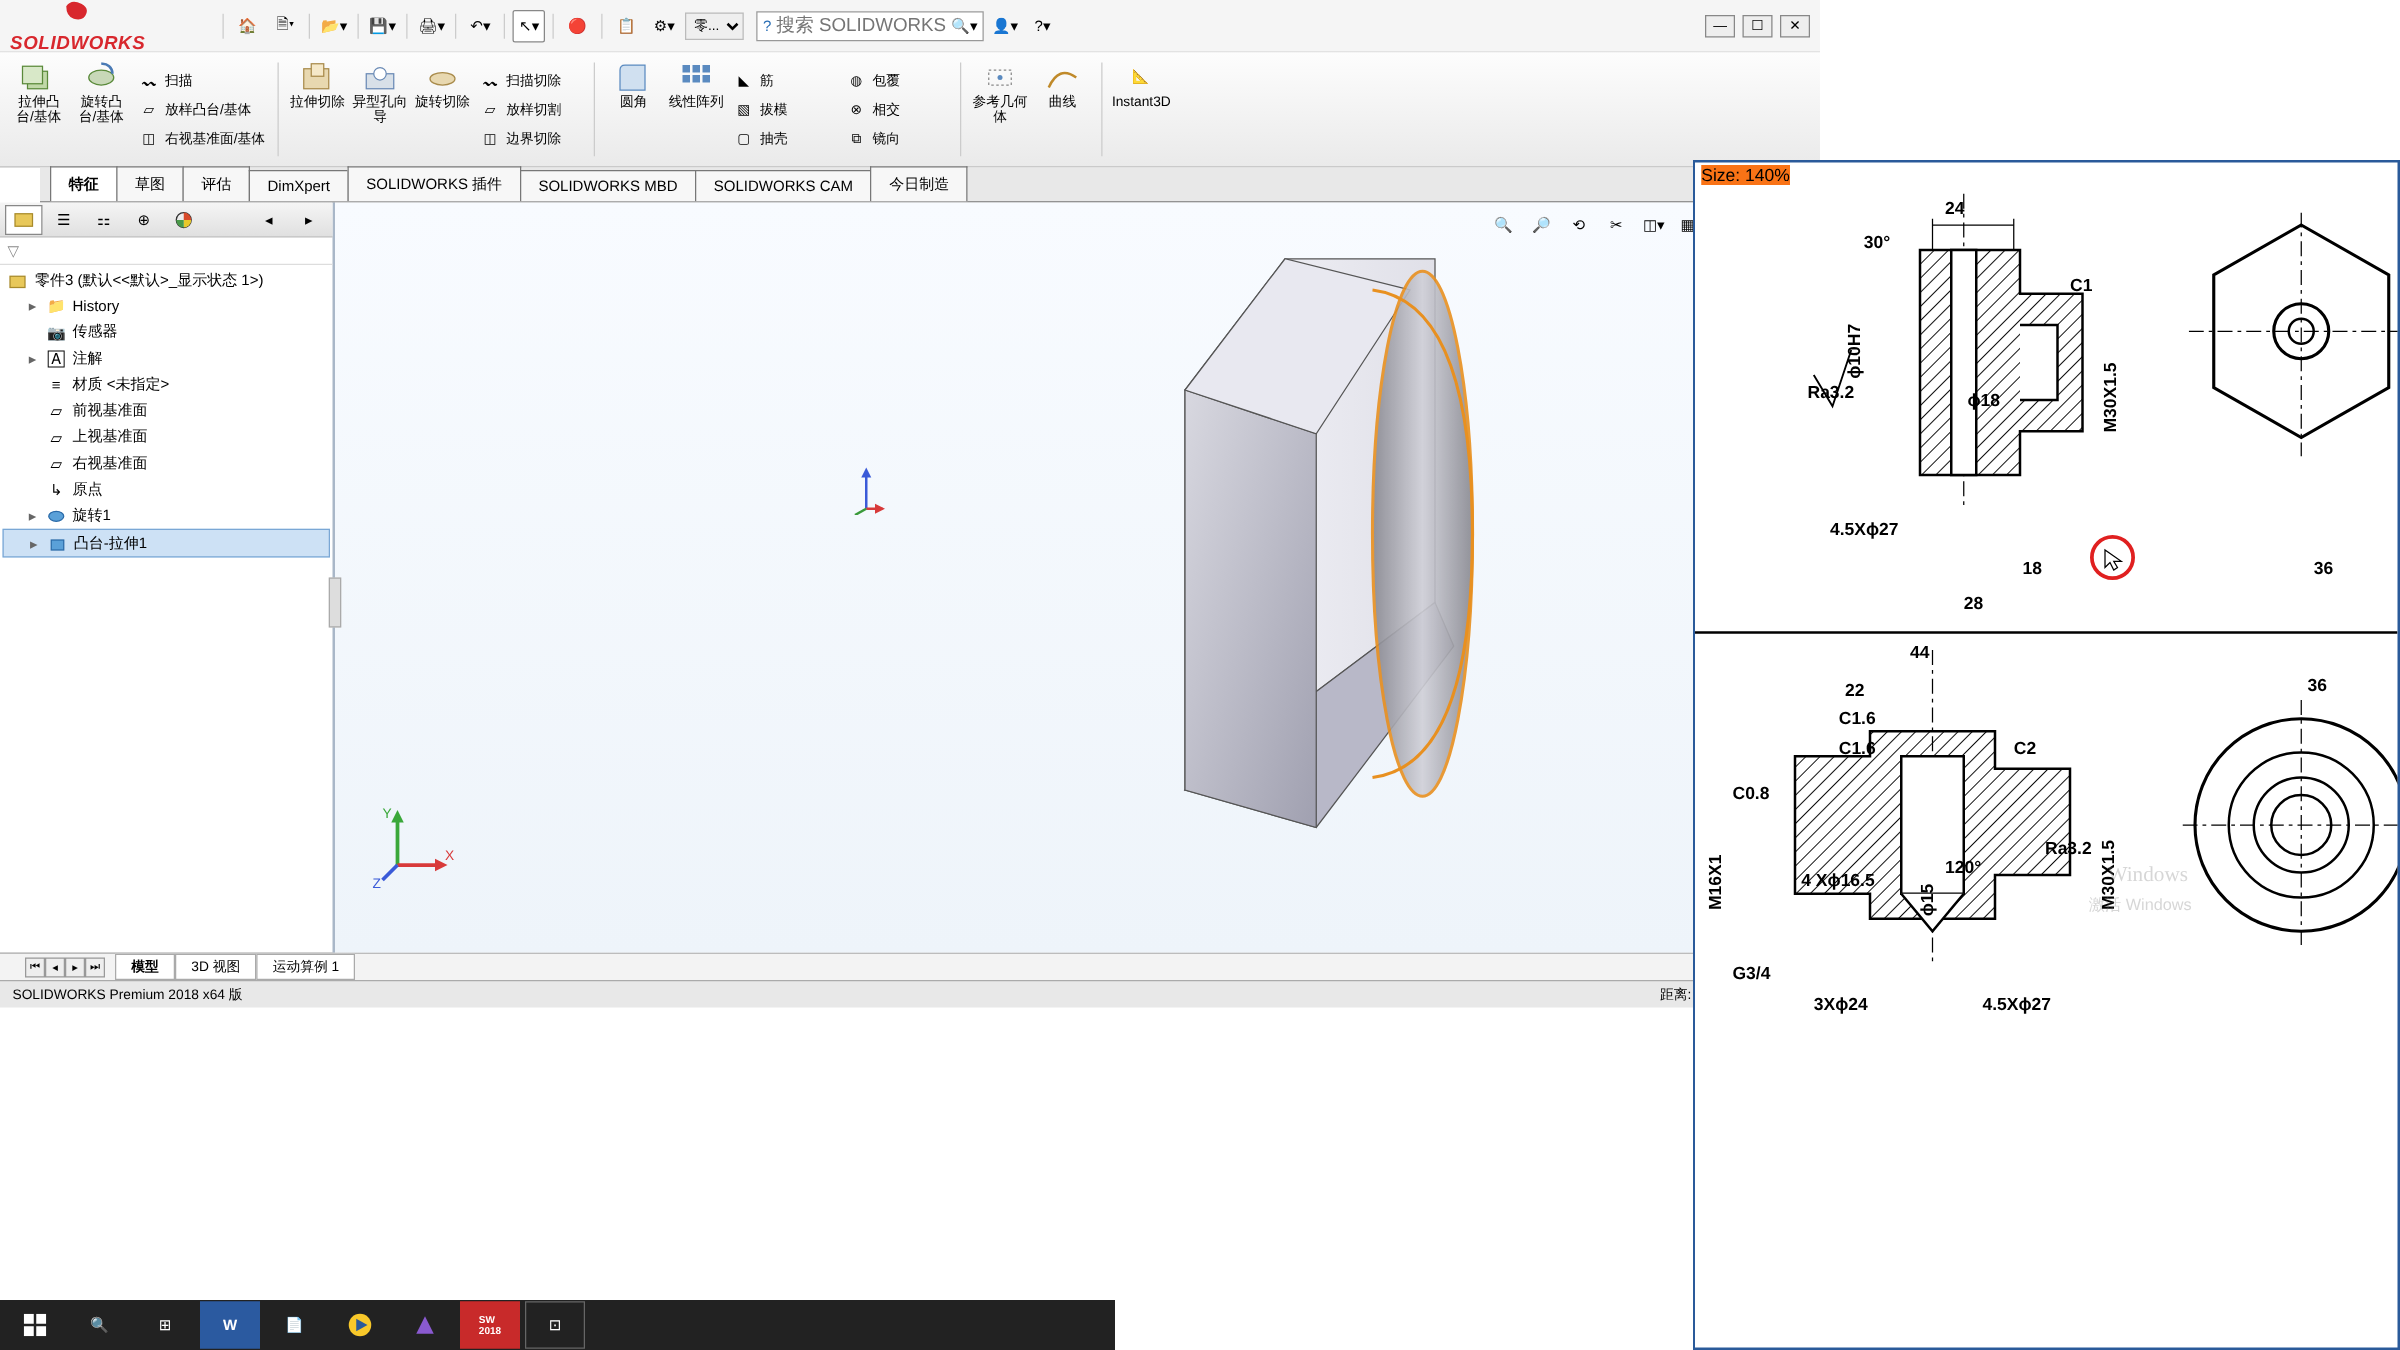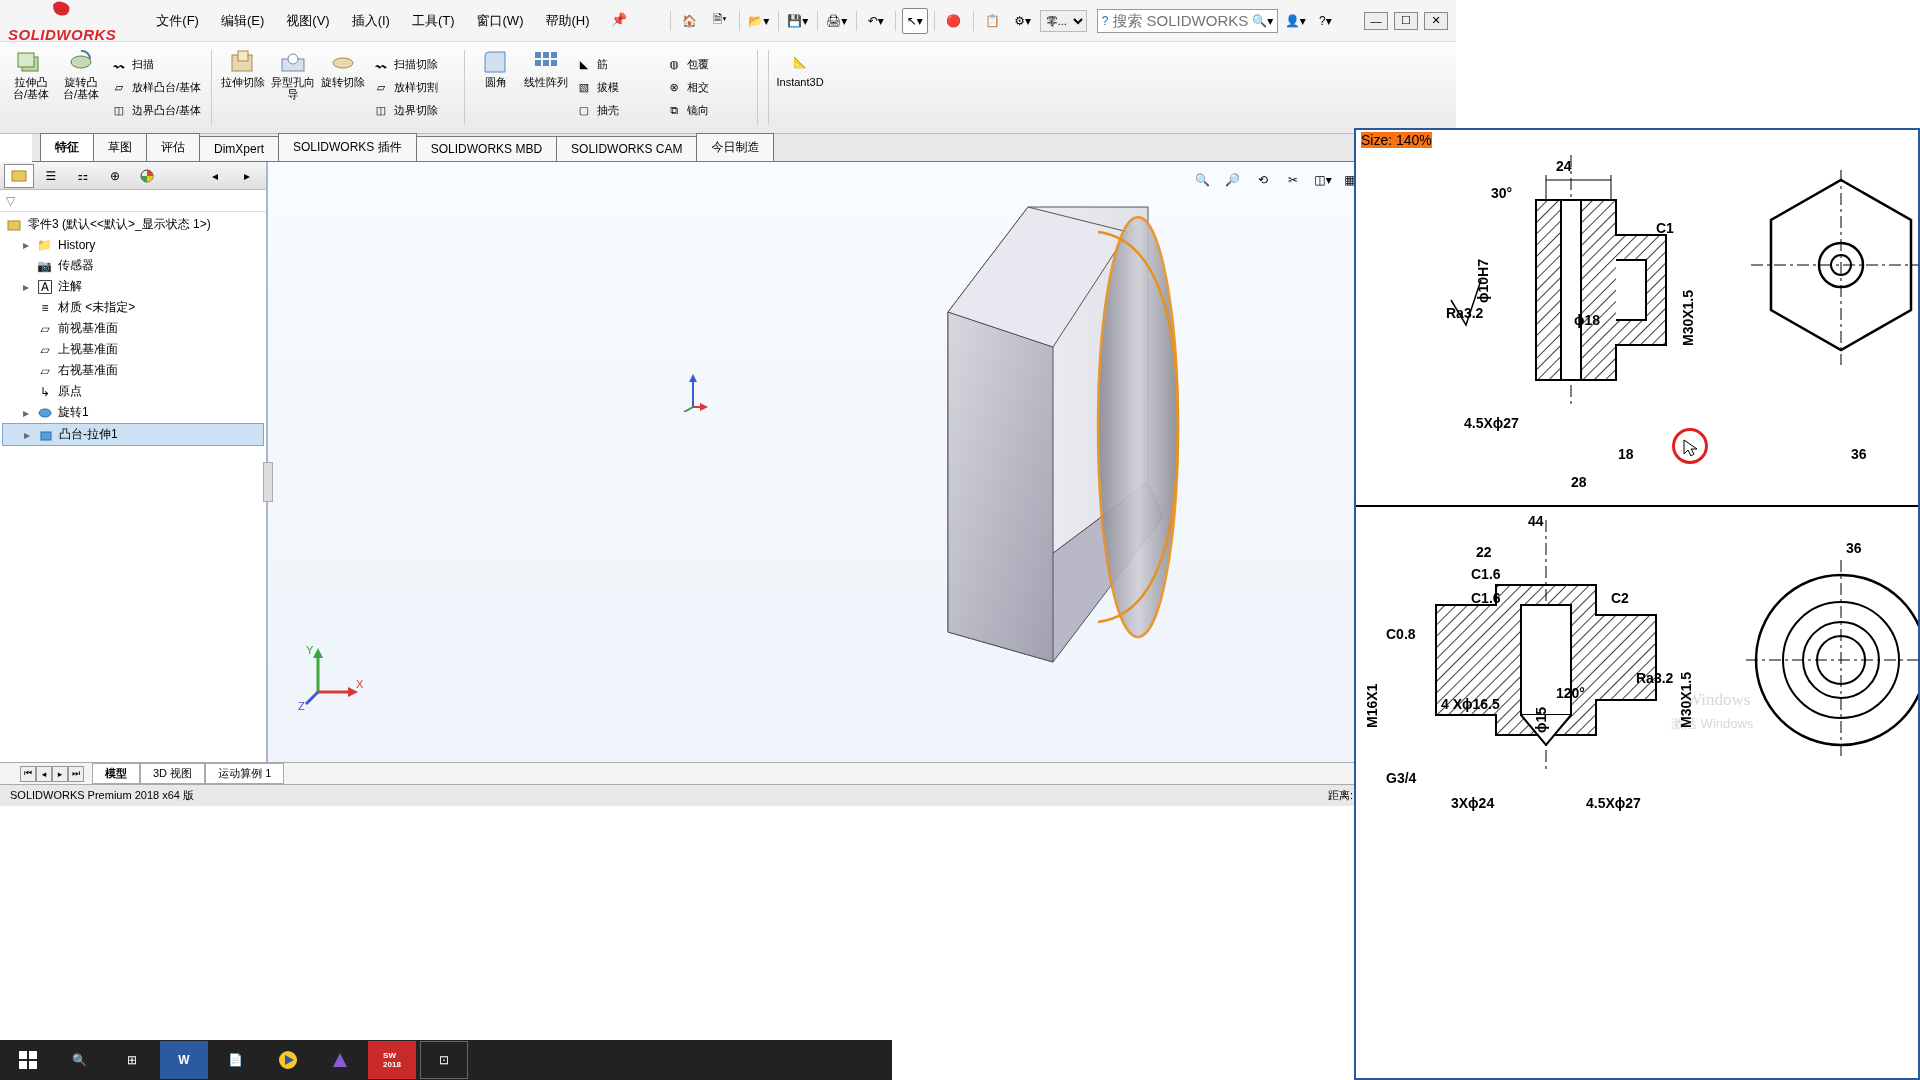--- a/index.html
+++ b/index.html
@@ -83,30 +83,20 @@
 
 <div class="title-bar">
   <div class="logo">
     <span class="logo-icon">
       <svg width="22" height="22" viewBox="0 0 22 22">
           <path d="M2 6 Q6 0 14 4 Q20 7 18 12 Q16 18 8 16 Q2 14 2 6 Z" fill="#d8272d"></path>
         </svg>
     </span>
     <span class="logo-text">SOLIDWORKS</span>
   </div>
-  <div class="menu-bar">
-    <span class="menu-item">文件(F)</span>
-    <span class="menu-item">编辑(E)</span>
-    <span class="menu-item">视图(V)</span>
-    <span class="menu-item">插入(I)</span>
-    <span class="menu-item">工具(T)</span>
-    <span class="menu-item">窗口(W)</span>
-    <span class="menu-item">帮助(H)</span>
-    <span class="menu-item" style="color:#2b6fb5;">📌</span>
-  </div>
   <div class="qa-toolbar">
     <span class="qa-sep"></span>
     <span class="qa-btn">🏠</span>
     <span class="qa-btn">🗎▾</span>
     <span class="qa-sep"></span>
     <span class="qa-btn">📂▾</span>
     <span class="qa-sep"></span>
     <span class="qa-btn">💾▾</span>
     <span class="qa-sep"></span>
     <span class="qa-btn">🖨▾</span>
@@ -159,21 +149,21 @@
       <div class="rb-btn-sm">
           <span class="rb-icon-sm">〰</span>
           <span>扫描</span>
         </div>
       <div class="rb-btn-sm">
           <span class="rb-icon-sm">▱</span>
           <span>放样凸台/基体</span>
         </div>
       <div class="rb-btn-sm">
           <span class="rb-icon-sm">◫</span>
-          <span>边界凸台/基体</span>
+          <span>右视基准面/基体</span>
         </div>
     </div>
   </div>
   <span style="width:1px;background:#ccc;margin:4px 4px;"></span>
   <div class="rb-row">
     <div class="rb-btn-lg">
       <span class="rb-icon-lg">
           <svg width="30" height="26">
             <rect x="4" y="6" width="20" height="16" fill="#e8d8b0" stroke="#a88a4a"></rect>
             <rect x="10" y="2" width="10" height="10" fill="#f5e8c8" stroke="#a88a4a"></rect>
@@ -259,20 +249,39 @@
           <span class="rb-icon-sm">⊗</span>
           <span>相交</span>
         </div>
       <div class="rb-btn-sm">
           <span class="rb-icon-sm">⧉</span>
           <span>镜向</span>
         </div>
     </div>
   </div>
   <span style="width:1px;background:#ccc;margin:4px 4px;"></span>
+  <div class="rb-row">
+    <div class="rb-btn-lg">
+        <span class="rb-icon-lg">
+          <svg width="26" height="24">
+            <rect x="4" y="6" width="18" height="12" fill="none" stroke="#888" stroke-dasharray="2"></rect>
+            <circle cx="13" cy="12" r="2" fill="#5a8ac0"></circle>
+          </svg>
+        </span>
+        <span>参考几何体</span>
+      </div>
+    <div class="rb-btn-lg">
+        <span class="rb-icon-lg">
+          <svg width="26" height="24">
+            <path d="M2 20 Q10 2 24 12" fill="none" stroke="#c08a2a" stroke-width="2"></path>
+          </svg>
+        </span>
+        <span>曲线</span>
+      </div>
+  </div>
   <span style="width:1px;background:#ccc;margin:4px 4px;"></span>
   <div class="rb-btn-lg">
       <span class="rb-icon-lg">📐</span>
       <span>Instant3D</span>
     </div>
 </div>
 
 <div class="tabs-row">
   <div class="tab active">特征</div>
   <div class="tab">草图</div>

